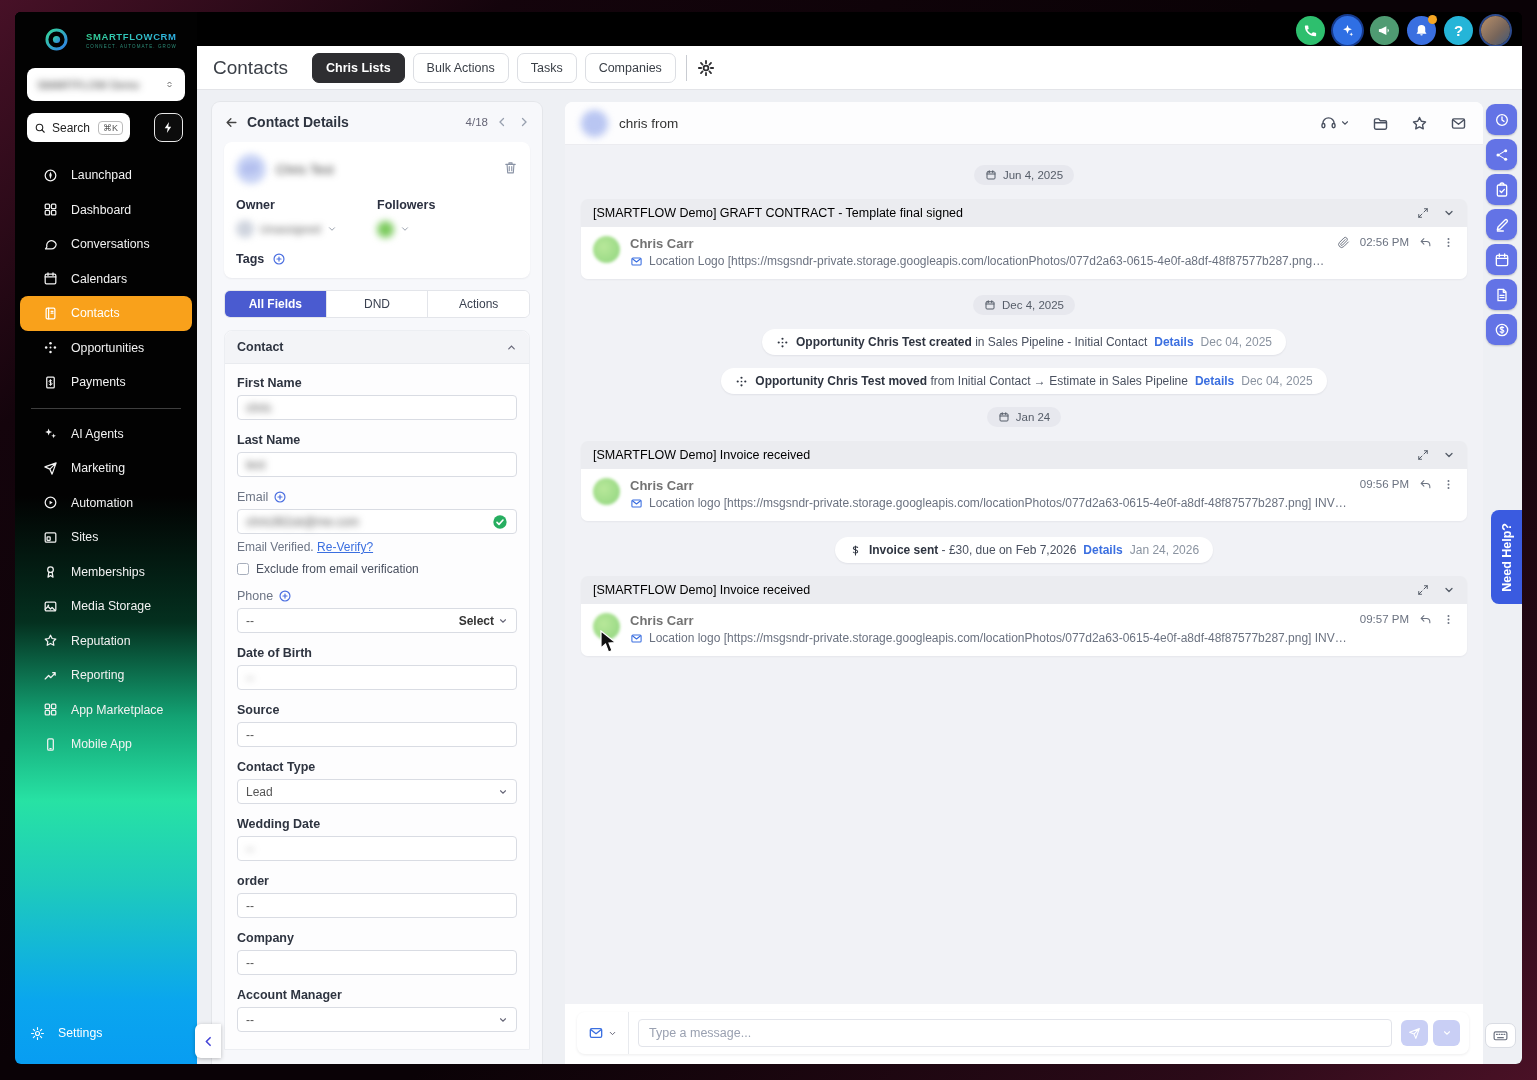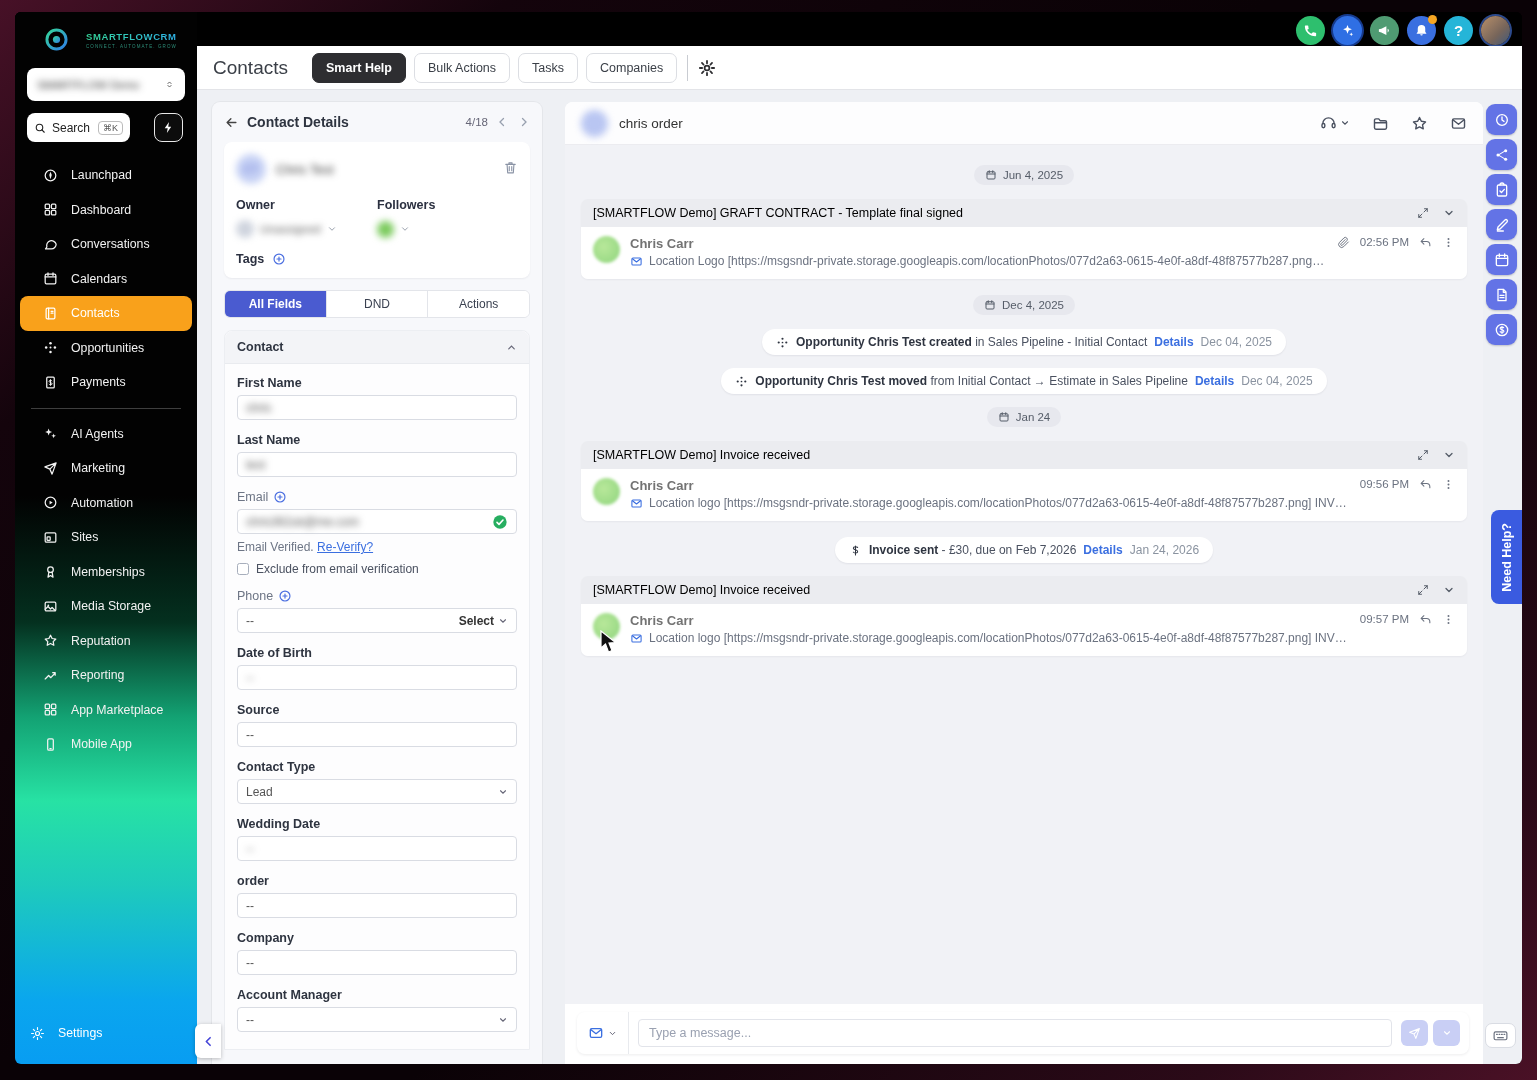--- a/index.html
+++ b/index.html
@@ -414,21 +414,21 @@
   <div class="collapse-btn">
     <svg viewBox="0 0 24 24" fill="none" stroke="currentColor" stroke-linecap="round" stroke-linejoin="round">
         <path d="M15 5l-7 7 7 7"></path>
       </svg>
   </div>
 
   <div class="main">
     <div class="tabbar">
       <div class="page-title">Contacts</div>
       <div class="tabs" id="page-tabs">
-          <div class="tab active">Smart Help</div>
+          <div class="tab active">Chris Lists</div>
           <div class="tab">Bulk Actions</div>
           <div class="tab">Tasks</div>
           <div class="tab">Companies</div>
         </div>
       <div class="tab-sep"></div>
       <div class="gear-btn">
         <svg viewBox="0 0 24 24" fill="none" stroke="currentColor" stroke-linecap="round">
             <circle cx="12" cy="12" r="3.2"></circle>
             <path d="M12 2.5v3M12 18.5v3M2.5 12h3M18.5 12h3M5.3 5.3l2.1 2.1M16.6 16.6l2.1 2.1M18.7 5.3l-2.1 2.1M7.4 16.6l-2.1 2.1"></path>
           </svg>
@@ -632,21 +632,21 @@
                   </svg>
                 </div>
               </div>
             </div>
         </div>
       </div>
 
       <div class="vpanel">
         <div class="v-head">
           <span class="v-av redacted"></span>
-          <span class="v-name">chris order</span>
+          <span class="v-name">chris from</span>
           <div class="v-icons" id="v-icons">
               <span class="vi">
                 <svg viewBox="0 0 24 24" fill="none" stroke="currentColor" stroke-width="2" stroke-linecap="round" stroke-linejoin="round">
                   <path d="M4 12a8 8 0 0116 0"></path>
                   <rect x="2.8" y="12" width="4" height="6" rx="2"></rect>
                   <rect x="17.2" y="12" width="4" height="6" rx="2"></rect>
                 </svg>
                 <svg class="sm" viewBox="0 0 24 24" fill="none" stroke="currentColor" stroke-width="2.6" stroke-linecap="round">
                   <path d="M6 9l6 6 6-6"></path>
                 </svg>

